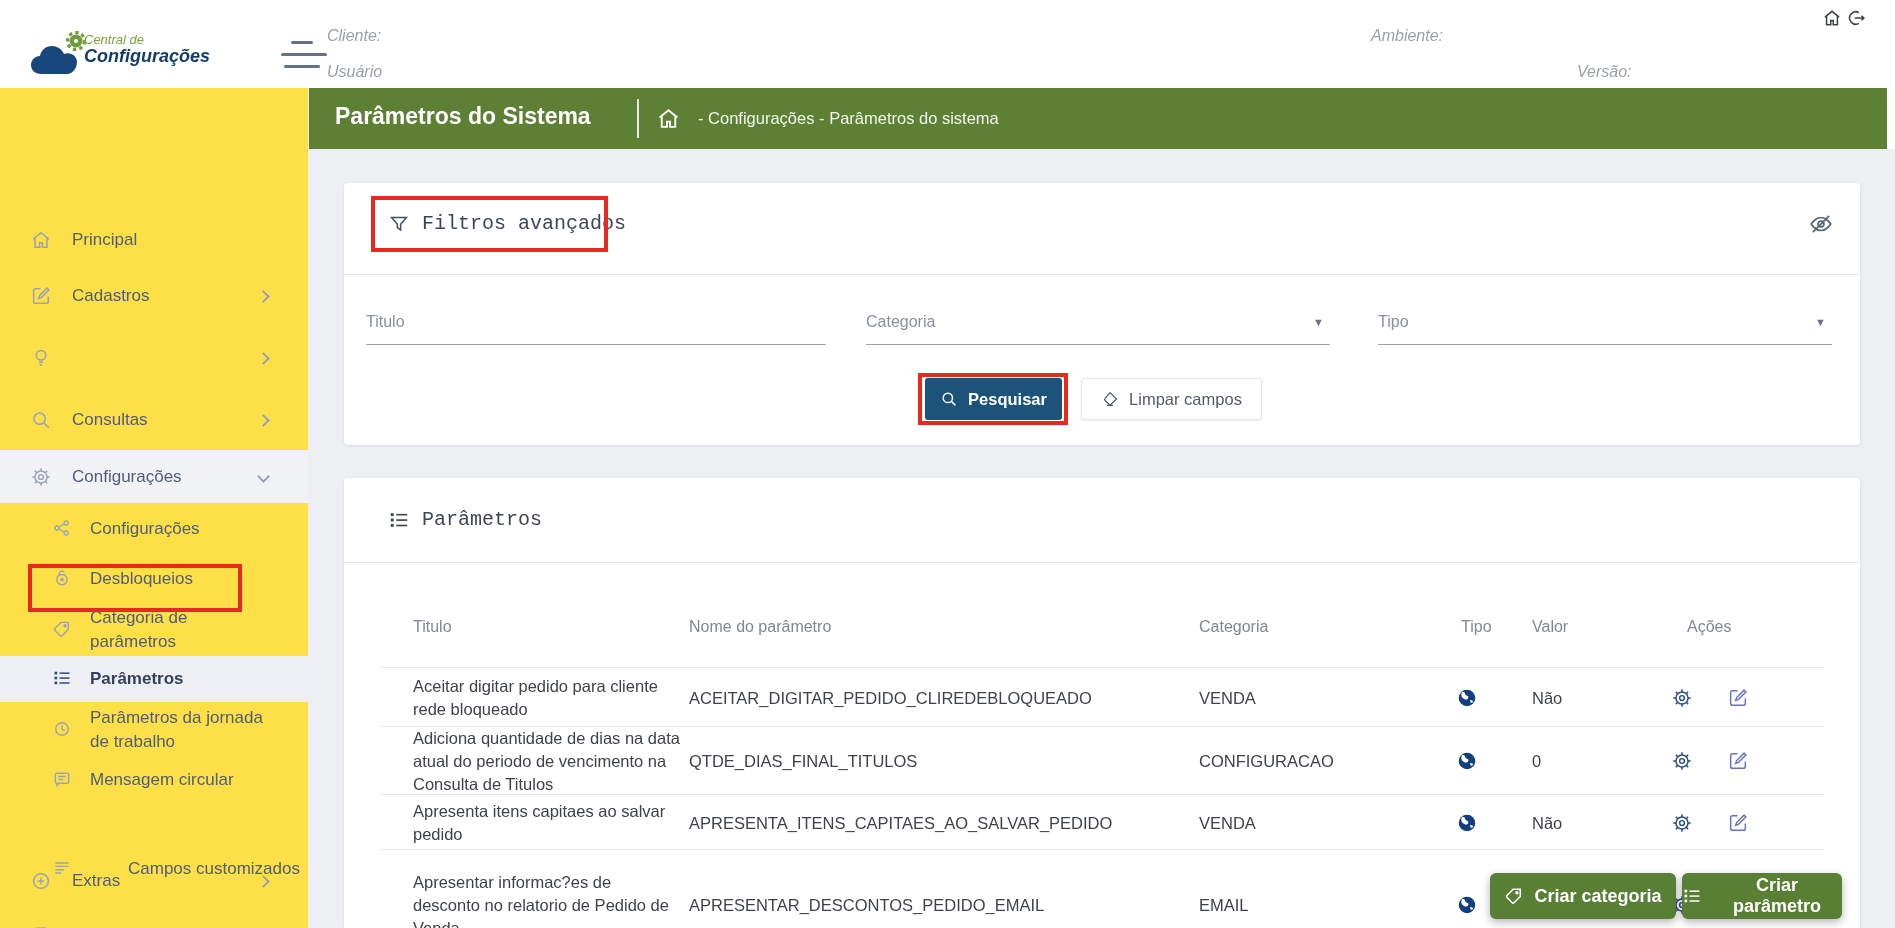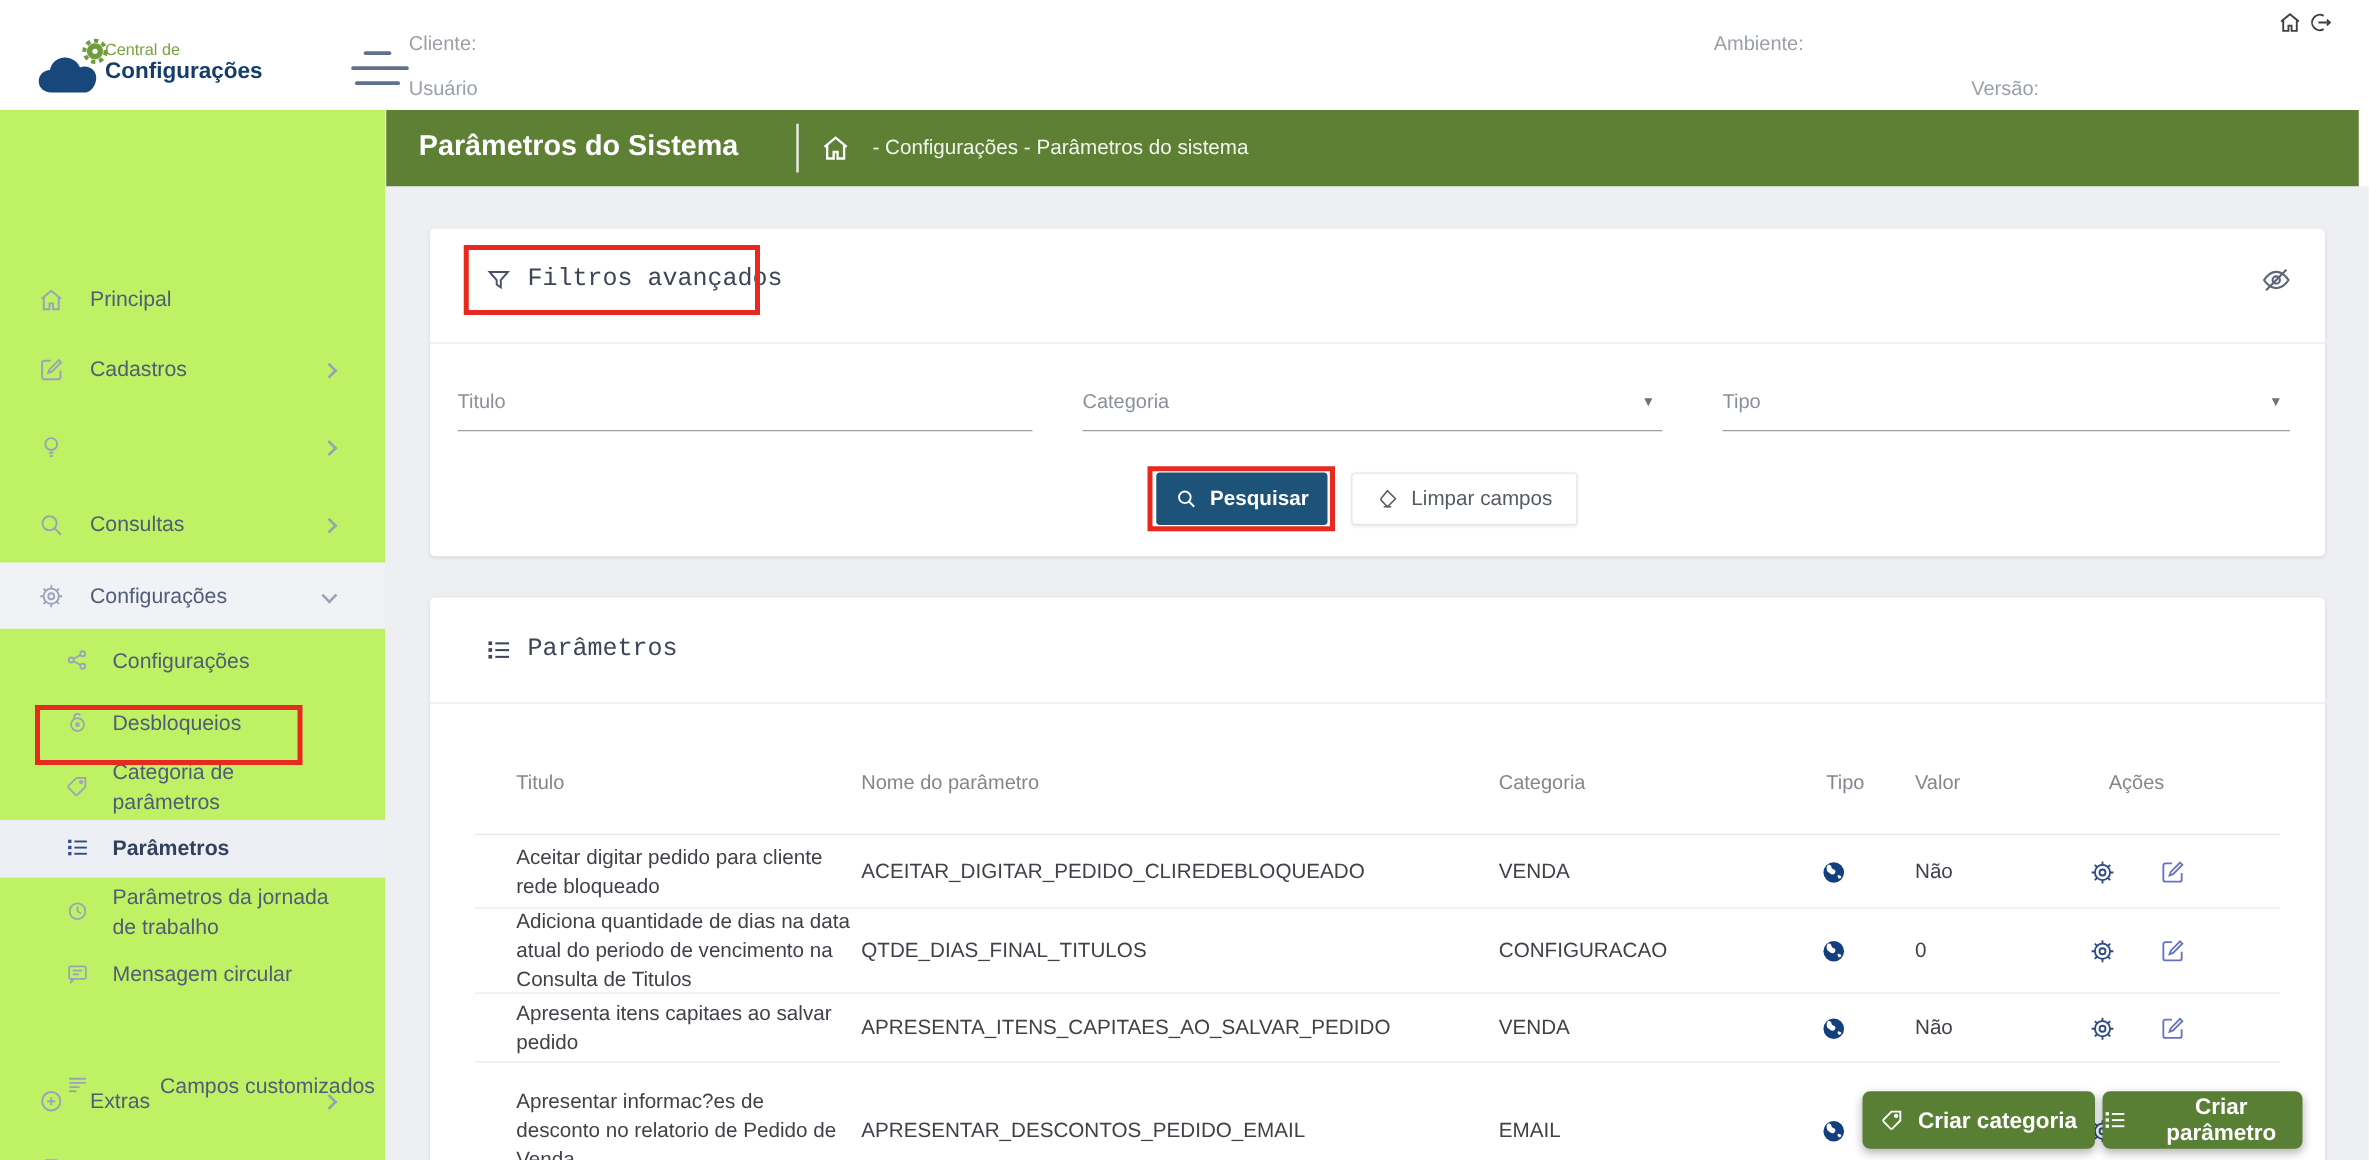--- a/index.html
+++ b/index.html
@@ -1,33 +1,33 @@
 <!DOCTYPE html>
 <html><head>
 <meta charset="utf-8">
 <style>
   * { margin:0; padding:0; box-sizing:border-box; }
   html,body { width:1895px; height:928px; overflow:hidden; background:#ffffff;
               font-family:"Liberation Sans", sans-serif; }
 
   
-  .topbar { position:absolute; left:0; top:0; width:1895px; height:88px; background:#fff; z-index:30; }
+  .topbar { position:absolute; left:0; top:0; width:1895px; height:88px; background:#fff; z-index:30;font-style:italic; }
   .logo-wrap { position:absolute; left:28px; top:30px; width:230px; height:50px; }
   .logo-text1 { position:absolute; left:56px; top:2px; font-size:13px; color:#78a23c; }
   .logo-text2 { position:absolute; left:56px; top:16px; font-size:18px; font-weight:bold; color:#143d6b; }
   .hamburger { position:absolute; left:281px; top:41px; width:46px; height:30px; cursor:pointer; }
   .hamburger span { display:block; height:3px; border-radius:2px; background:#60708f; margin-bottom:9px; }
   .hamburger .h1 { width:22px; margin-left:10px; }
   .hamburger .h2 { width:46px; }
   .hamburger .h3 { width:36px; margin-left:3px; }
   .top-label { position:absolute; color:#9aa0a6; font-size:16px; }
   .top-ico { position:absolute; top:8px; width:20px; height:20px; color:#3c4043; cursor:pointer; }
 
   
-  .sidebar { position:absolute; left:0; top:88px; width:308px; height:840px; background:#bef264; z-index:20; box-shadow:1px 0 0 #eceef2;padding-left:44px; }
+  .sidebar { position:absolute; left:0; top:88px; width:308px; height:840px; background:#fde047; z-index:20; box-shadow:1px 0 0 #eceef2;padding-left:44px; }
   .nav-item { position:absolute; left:0; width:308px; display:flex; align-items:center; cursor:pointer; }
   .nav-item .nico { flex:0 0 22px; height:22px; margin-left:30px; color:#9aa3b8; }
   .nav-item .nlabel { margin-left:20px; width:170px; font-size:17px; line-height:24px; color:#515d77; }
   .nav-item.sub .nico { margin-left:52px; }
   .nav-item.sub .nlabel { margin-left:16px; width:180px; }
   .nav-item.parent-active { background:#f1f2f6; }
   .nav-item.parent-active .nico { color:#6c7causes; }
   .nav-item.item-active { background:#edeff4; }
   .nav-item.item-active .nico { color:#2d4a8a; }
   .nav-item.item-active .nlabel { color:#33415c; font-weight:bold; }

